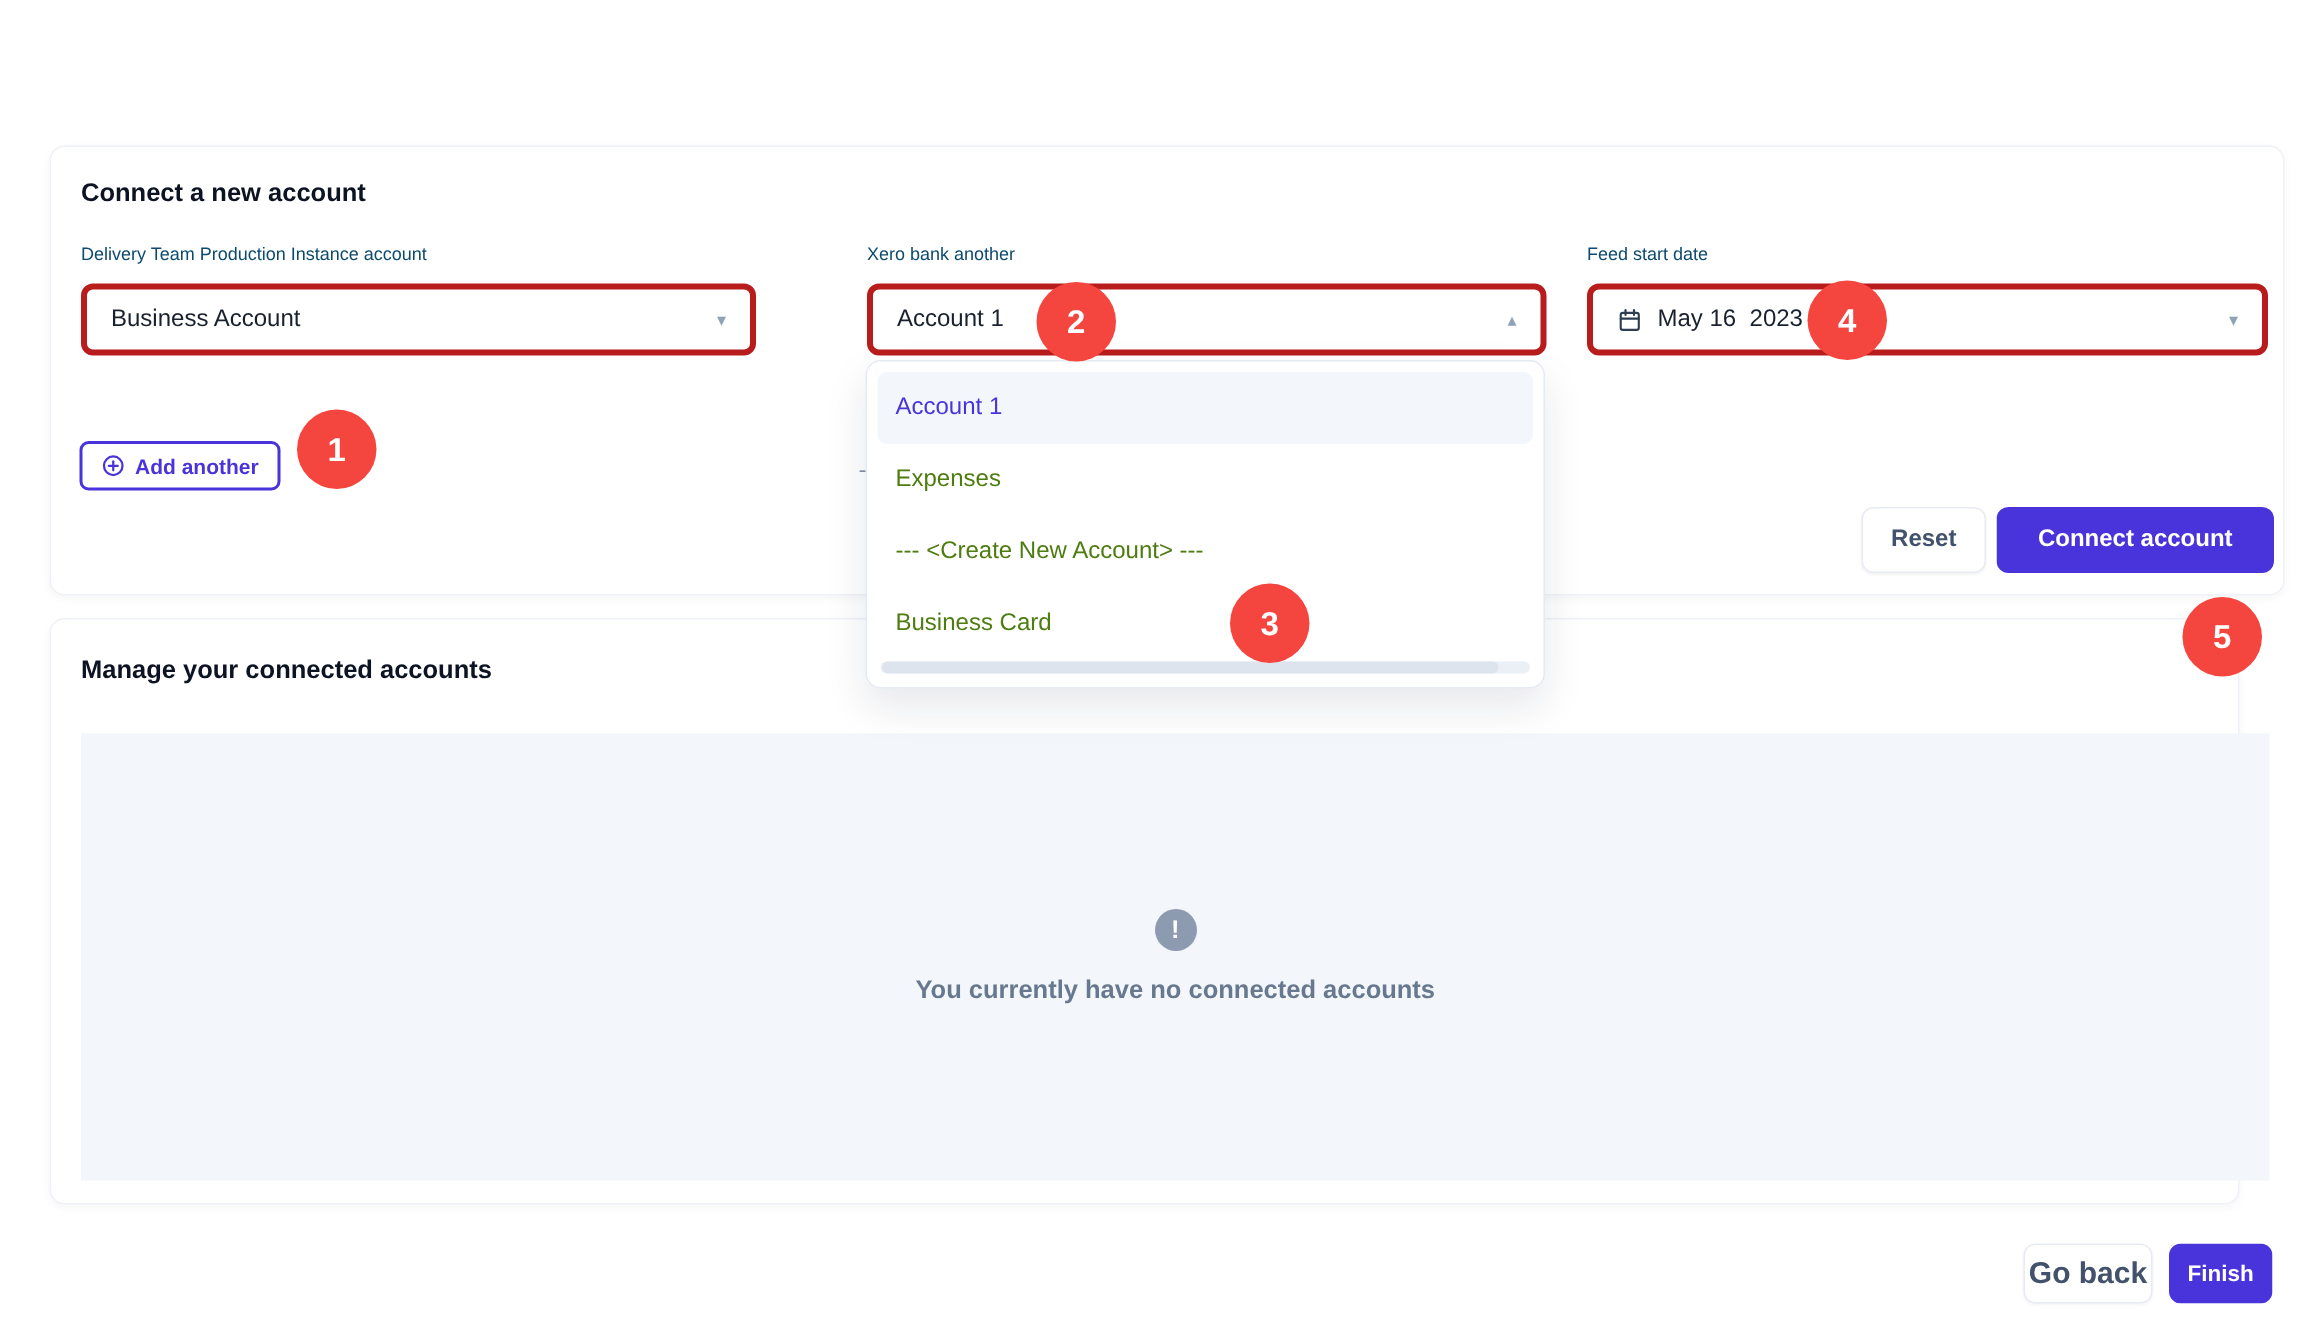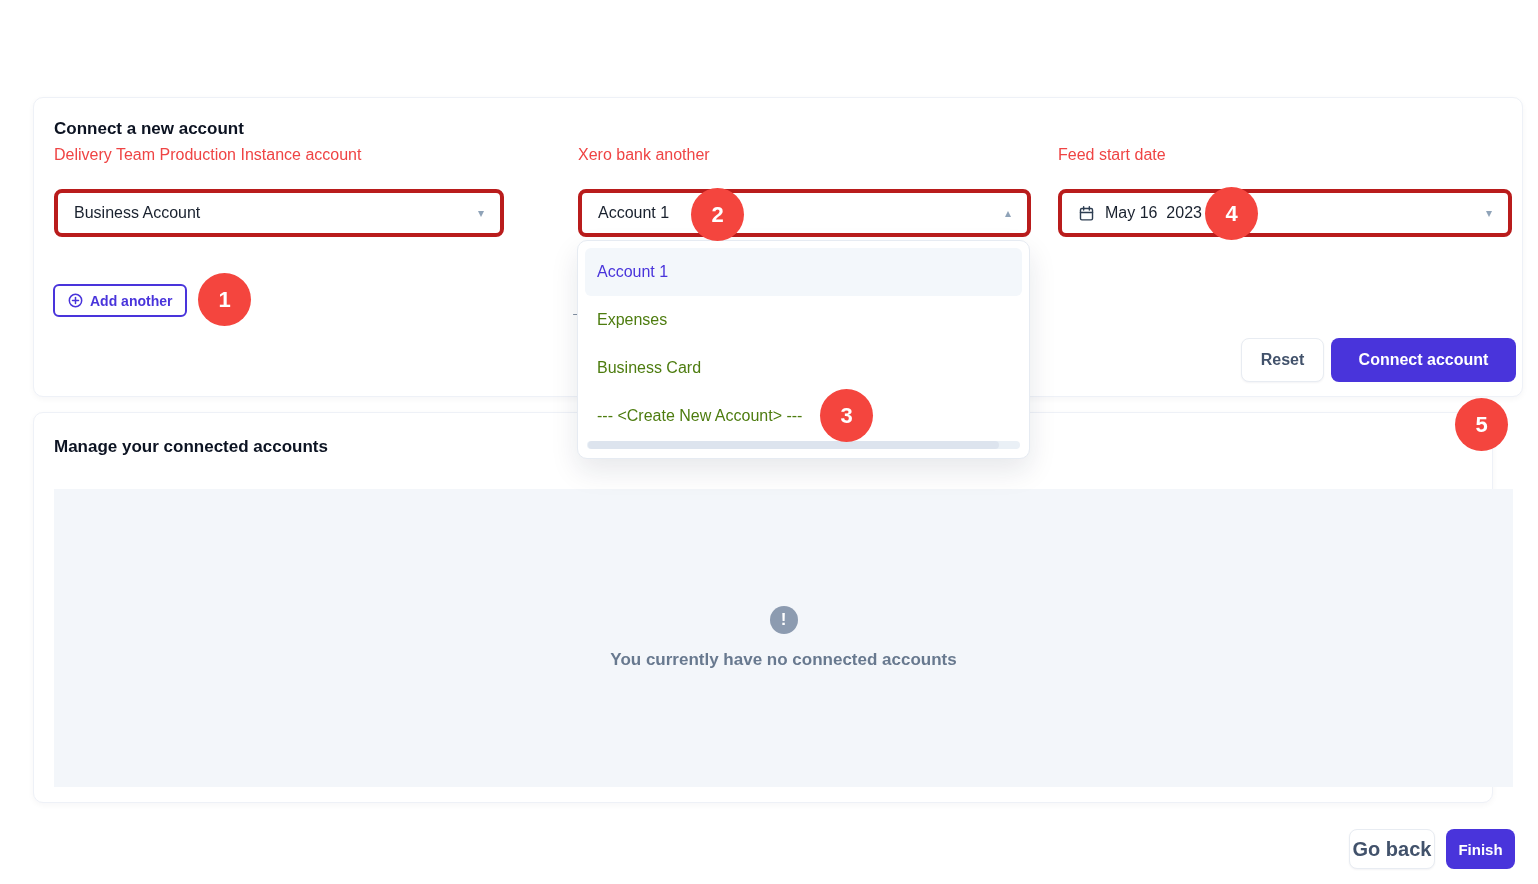--- a/index.html
+++ b/index.html
@@ -10,39 +10,39 @@
   .page-title { position:absolute; left:34px; top:30px; font-size:27px; font-weight:800; color:#0c1322; letter-spacing:-0.2px; }
 
   .card { position:absolute; background:#ffffff; border:1px solid #eef1f7; border-radius:10px; box-shadow:0 2px 6px rgba(18,28,54,0.04); }
   .card-connect { left:33px; top:97px; width:1490px; height:300px; }
   .card-manage  { left:33px; top:412px; width:1460px; height:391px; }
 
   .card-heading { position:absolute; left:20px; font-size:17px; font-weight:800; color:#0c1322; }
   .card-connect .card-heading { top:21px; }
   .card-manage  .card-heading { top:24px; }
 
-  .field-label { position:absolute; top:48px; font-size:16px; color:#ef4444; }
+  .field-label { position:absolute; top:64px; font-size:12px; color:#0c4a6e; }
   .label-source { left:20px; }
   .label-xero   { left:544px; }
   .label-feed   { left:1024px; }
 
   .select-box { position:absolute; top:91px; height:48px; background:#fff; border:4px solid #b91c1c; border-radius:8px; display:flex; align-items:center; padding:0 16px; cursor:pointer;text-align:right; }
   .select-source { left:20px;  width:450px; }
   .select-xero   { left:544px; width:453px; }
   .select-feed   { left:1024px; width:454px; }
   .select-value { font-size:16px; font-weight:500; color:#19212e; }
   .select-chevron { margin-left:auto; font-size:12px; color:#8fa3b8; line-height:1; }
   .date-value { white-space:pre; }
 
   .flow-arrow { position:absolute; left:530px; top:189px; width:30px; height:48px; display:flex; align-items:center; justify-content:center; font-size:20px; color:#5f7186; }
 
   .calendar-icon { width:17px; height:17px; margin-right:10px; flex:0 0 auto; }
 
   .btn { display:inline-flex; align-items:center; justify-content:center; border-radius:8px; font-weight:800; cursor:pointer; border:1px solid transparent; }
-  .btn-add { position:absolute; left:19px; top:186px; height:33px; padding:0 13px; background:#fff; border:2px solid #4934db; color:#4934db; font-size:14px; border-radius:6px; }
+  .btn-add { position:absolute; left:19px; top:196px; height:33px; padding:0 13px; background:#fff; border:2px solid #4934db; color:#4934db; font-size:14px; border-radius:6px; }
   .btn-add .plus-icon { width:15px; height:15px; margin-right:7px; }
 
   .btn-reset { position:absolute; left:1207px; top:240px; width:83px; height:44px; background:#fff; border:1px solid #e8ecf2; color:#42526b; font-size:16px; box-shadow:0 1px 2px rgba(18,28,54,0.05); }
   .btn-connect { position:absolute; left:1297px; top:240px; width:185px; height:44px; background:#4934db; color:#ffffff; font-size:16px; }
 
   
   .dropdown-panel { position:absolute; left:577px; top:240px; width:453px; height:219px; background:#fff; border:1px solid #e6ebf2; border-radius:10px; box-shadow:0 12px 28px rgba(18,28,54,0.10); z-index:30; padding:7px 7px 0 7px; }
   .dropdown-option { height:48px; display:flex; align-items:center; padding:0 12px; font-size:16px; color:#4d7c0f; border-radius:6px; cursor:pointer; }
   .dropdown-option.selected { background:#f3f7fb; color:#4934db; font-weight:500; }
   .dropdown-scrollbar { position:absolute; left:9px; right:9px; bottom:9px; height:8px; background:#eaf0f6; border-radius:4px; }
@@ -109,22 +109,22 @@
       <span>Add another</span>
     </button>
 
     <button class="btn btn-reset">Reset</button>
     <button class="btn btn-connect">Connect account</button>
   </section>
 
   <div class="dropdown-panel">
     <div class="dropdown-option selected">Account 1</div>
     <div class="dropdown-option">Expenses</div>
+    <div class="dropdown-option">--- &lt;Create New Account&gt; ---</div>
     <div class="dropdown-option">Business Card</div>
-    <div class="dropdown-option">--- &lt;Create New Account&gt; ---</div>
     <div class="dropdown-scrollbar">
       <div class="thumb"></div>
     </div>
   </div>
 
   <section class="card card-manage">
     <h2 class="card-heading">Manage your connected accounts</h2>
     <div class="empty-area">
       <div class="alert-icon">!</div>
       <div class="empty-message">You currently have no connected accounts</div>

